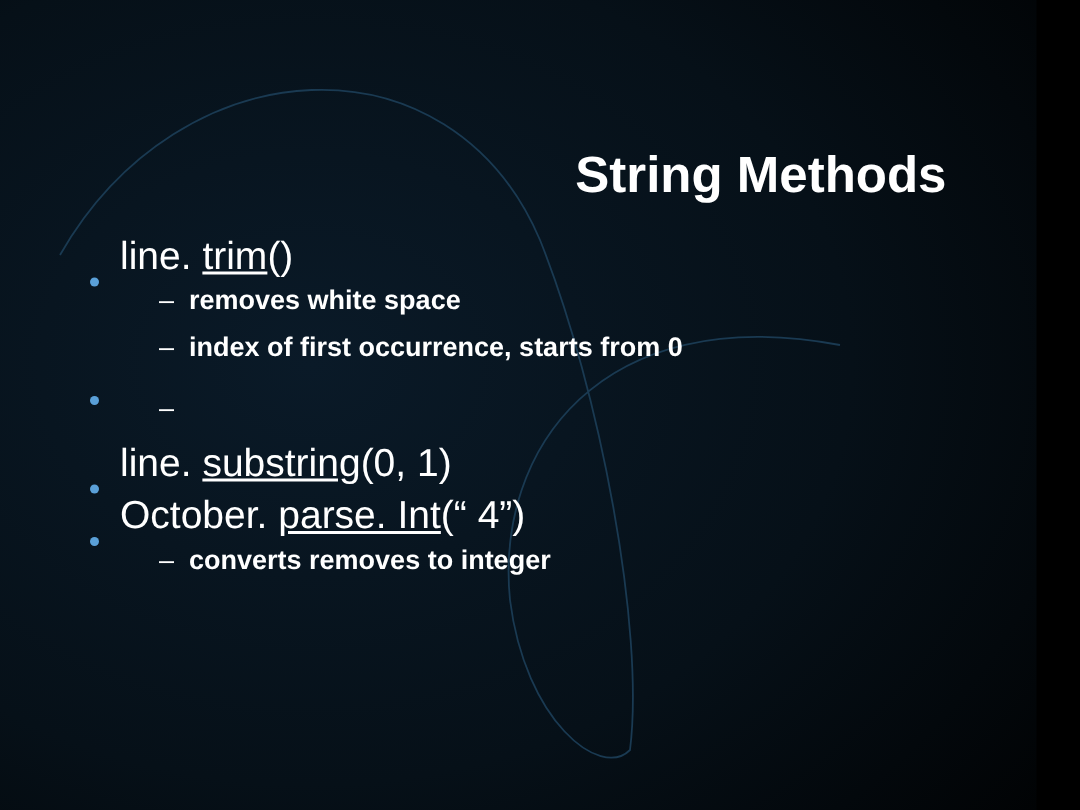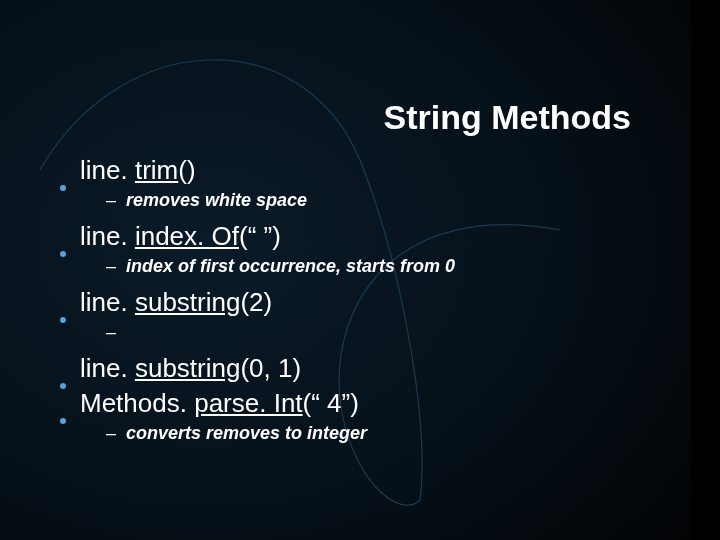--- a/index.html
+++ b/index.html
@@ -69,21 +69,20 @@
   .dash {
     color: #fff;
     font-size: 18px;
     margin-right: 10px;
     flex-shrink: 0;
   }
   .b2text {
     font-size: 18px;
     font-weight: bold;
     color: #fff;
-    font-style: italic;
   }
   .footer {
     position: absolute;
     bottom: 18px;
     left: 0;
     width: 720px;
     height: 22px;
     display: flex;
     align-items: center;
     font-size: 13px;
@@ -126,52 +125,43 @@
       <span class="dot"></span>
       <span class="b1text">
         <span>line. </span><span class="link">trim</span><span>()</span>
       </span>
     </div>
     <div class="bullet2">
       <span class="dash">–</span>
       <span class="b2text">removes white space</span>
     </div>
 
-    <div class="bullet1">
-      <span class="dot"></span>
-      <span class="b1text">
-        <span>line. </span><span class="link">index. Of</span><span>(“ ”)</span>
-      </span>
-    </div>
     <div class="bullet2">
       <span class="dash">–</span>
       <span class="b2text">index of first occurrence, starts from 0</span>
     </div>
 
     <div class="bullet1">
       <span class="dot"></span>
-      <span class="b1text">
-        <span>line. </span><span class="link">substring</span><span>(2)</span>
-      </span>
     </div>
     <div class="bullet2">
       <span class="dash">–</span>
     </div>
 
     <div class="bullet1">
       <span class="dot"></span>
       <span class="b1text">
         <span>line. </span><span class="link">substring</span><span>(0, 1)</span>
       </span>
     </div>
 
     <div class="bullet1">
       <span class="dot"></span>
       <span class="b1text">
-        <span>Methods. </span><span class="link">parse. Int</span><span>(“ 4”)</span>
+        <span>October. </span><span class="link">parse. Int</span><span>(“ 4”)</span>
       </span>
     </div>
     <div class="bullet2">
       <span class="dash">–</span>
       <span class="b2text">converts removes to integer</span>
     </div>
 
   </div>
 
 

